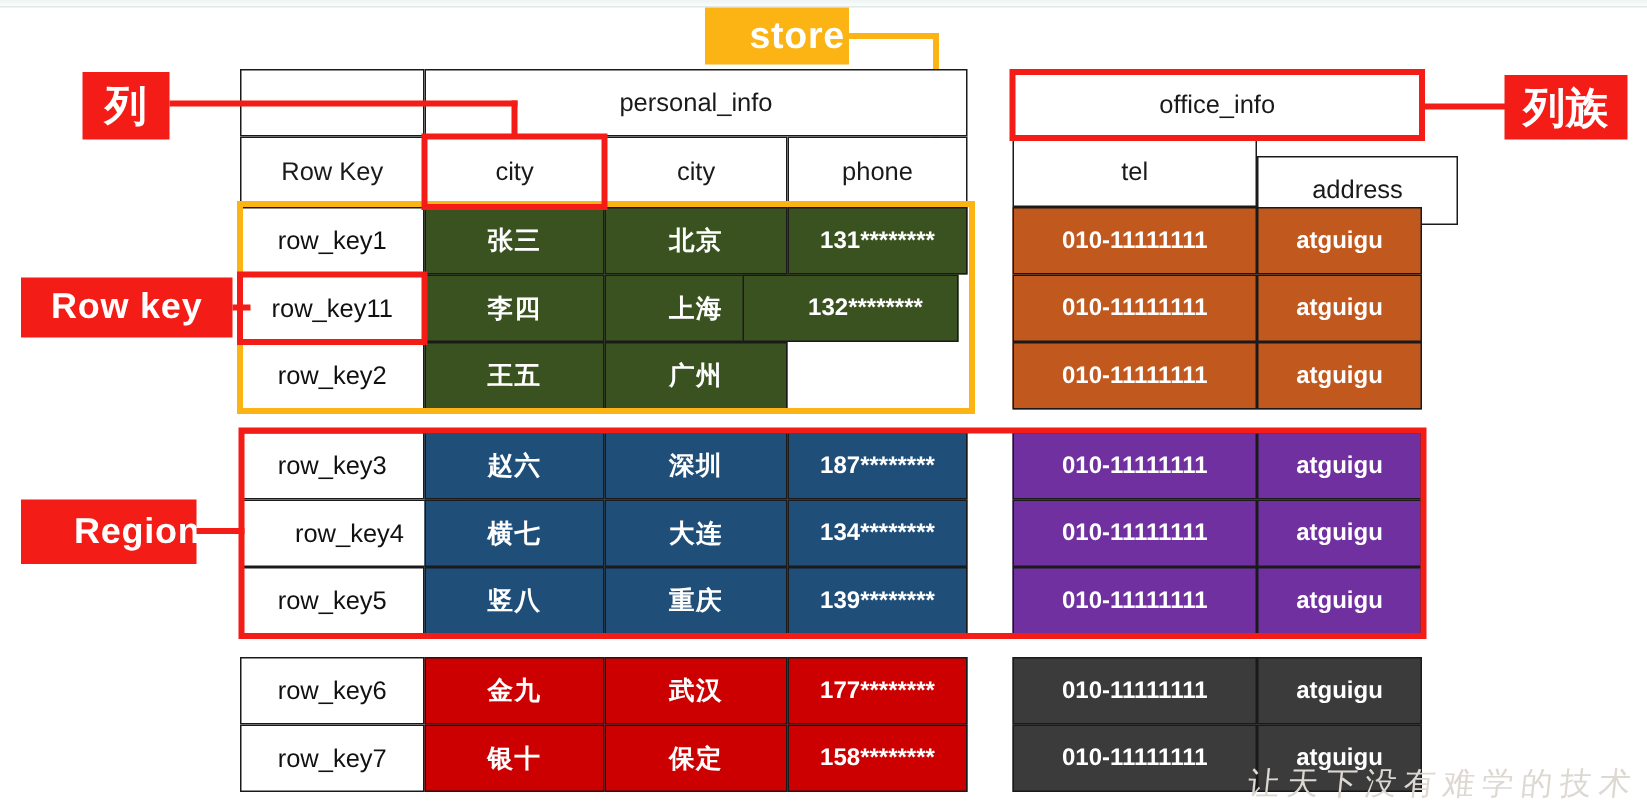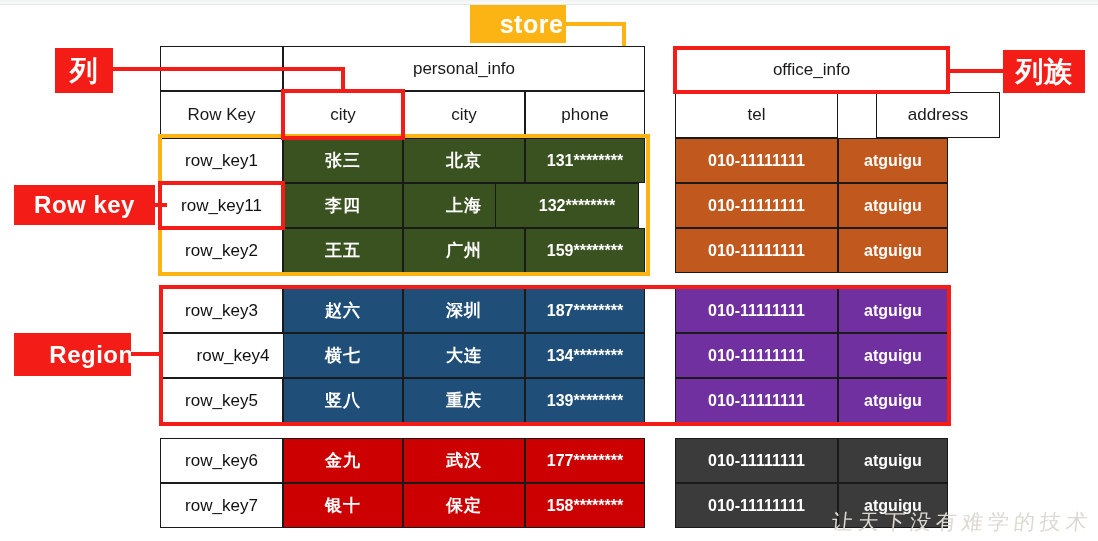--- a/index.html
+++ b/index.html
@@ -110,21 +110,20 @@
   <div class="cell data c-green" style="left:525px; top:138px; width:120px; height:45px;">131********</div>
 
   <div class="cell rowkey" style="left:160px; top:183px; width:123px; height:45px;">row_key11</div>
   <div class="cell data cn c-green" style="left:283px; top:183px; width:120px; height:45px;">李四</div>
   <div class="cell data cn c-green" style="left:403px; top:183px; width:122px; height:45px;">上海</div>
   <div class="cell data c-green" style="left:495px; top:183px; width:144px; height:45px;padding-left:20px;">132********</div>
 
   <div class="cell rowkey" style="left:160px; top:228px; width:123px; height:45px;">row_key2</div>
   <div class="cell data cn c-green" style="left:283px; top:228px; width:120px; height:45px;">王五</div>
   <div class="cell data cn c-green" style="left:403px; top:228px; width:122px; height:45px;">广州</div>
-  <div class="cell data c-green" style="left:525px; top:228px; width:120px; height:45px;">159********</div>
 
   <div class="cell rowkey" style="left:160px; top:288px; width:123px; height:45px;">row_key3</div>
   <div class="cell data cn c-blue" style="left:283px; top:288px; width:120px; height:45px;">赵六</div>
   <div class="cell data cn c-blue" style="left:403px; top:288px; width:122px; height:45px;">深圳</div>
   <div class="cell data c-blue" style="left:525px; top:288px; width:120px; height:45px;">187********</div>
 
   <div class="cell rowkey" style="left:160px; top:333px; width:146px; height:45px;">row_key4</div>
   <div class="cell data cn c-blue" style="left:283px; top:333px; width:120px; height:45px;">横七</div>
   <div class="cell data cn c-blue" style="left:403px; top:333px; width:122px; height:45px;">大连</div>
   <div class="cell data c-blue" style="left:525px; top:333px; width:120px; height:45px;">134********</div>
@@ -140,21 +139,21 @@
   <div class="cell data c-red" style="left:525px; top:438px; width:120px; height:45px;">177********</div>
 
   <div class="cell rowkey" style="left:160px; top:483px; width:123px; height:45px;">row_key7</div>
   <div class="cell data cn c-red" style="left:283px; top:483px; width:120px; height:45px;">银十</div>
   <div class="cell data cn c-red" style="left:403px; top:483px; width:122px; height:45px;">保定</div>
   <div class="cell data c-red" style="left:525px; top:483px; width:120px; height:45px;">158********</div>
 
   <div class="cell hdr" style="left:675px; top:48px; width:273px; height:44px;">office_info</div>
 
   <div class="cell hdr" style="left:675px; top:92px; width:163px; height:46px;">tel</div>
-  <div class="cell hdr" style="left:838px; top:92px; width:124px; height:46px;margin-left:38px;">address</div>
+  <div class="cell hdr" style="left:838px; top:104px; width:134px; height:46px;">address</div>
 
   <div class="cell data c-orange" style="left:675px; top:138px; width:163px; height:45px;">010-11111111</div>
   <div class="cell data c-orange" style="left:838px; top:138px; width:110px; height:45px;">atguigu</div>
   <div class="cell data c-orange" style="left:675px; top:183px; width:163px; height:45px;">010-11111111</div>
   <div class="cell data c-orange" style="left:838px; top:183px; width:110px; height:45px;">atguigu</div>
   <div class="cell data c-orange" style="left:675px; top:228px; width:163px; height:45px;">010-11111111</div>
   <div class="cell data c-orange" style="left:838px; top:228px; width:110px; height:45px;">atguigu</div>
 
   <div class="cell data c-purple" style="left:675px; top:288px; width:163px; height:45px;">010-11111111</div>
   <div class="cell data c-purple" style="left:838px; top:288px; width:110px; height:45px;">atguigu</div>

